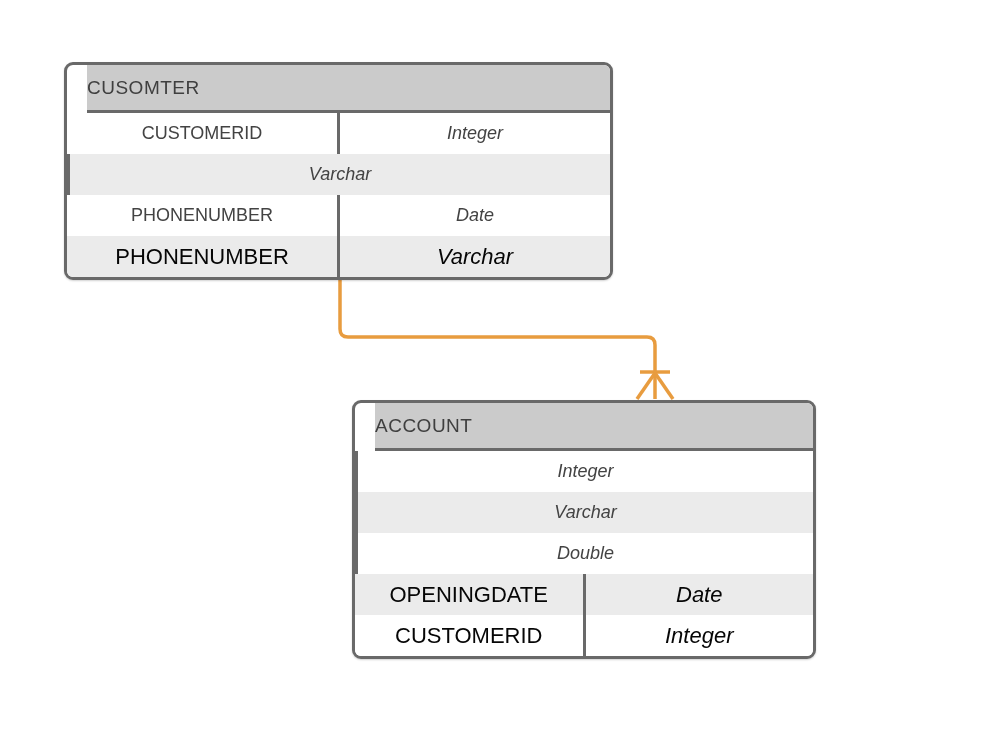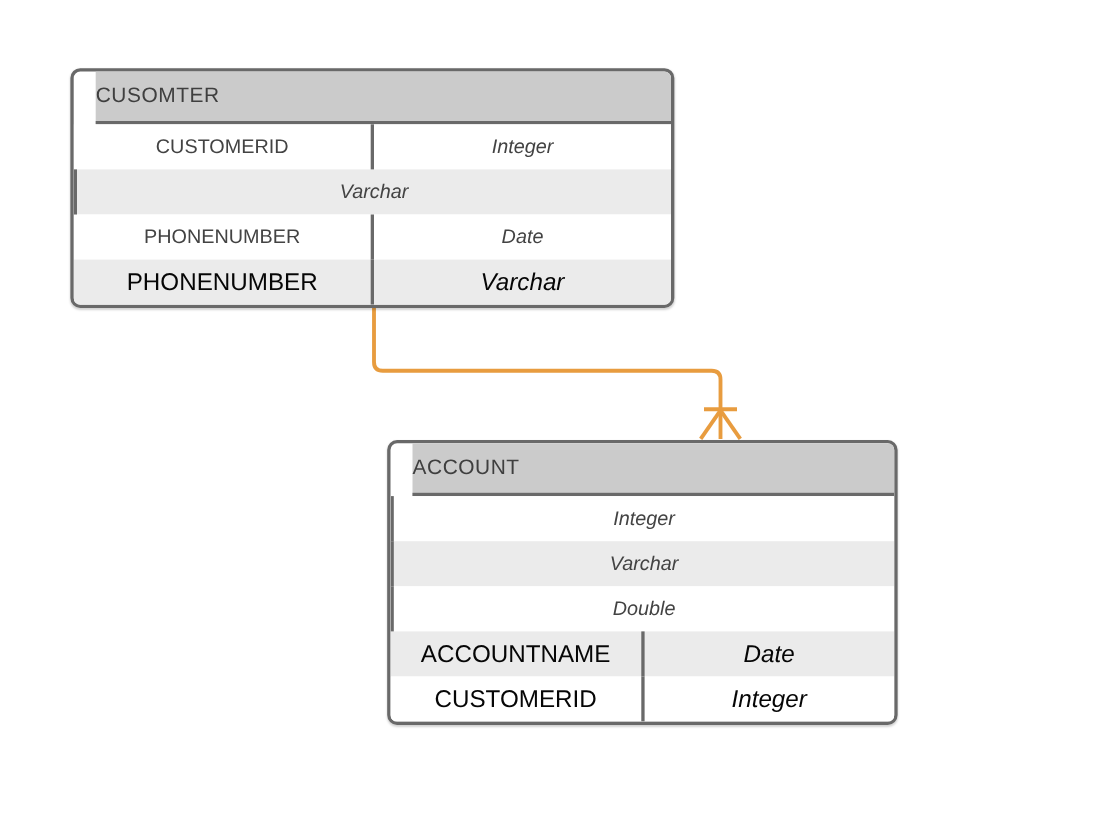--- a/index.html
+++ b/index.html
@@ -108,21 +108,21 @@
         <div class="row">
           <div class="cell cell-type">Integer</div>
         </div>
         <div class="row alt">
           <div class="cell cell-type">Varchar</div>
         </div>
         <div class="row">
           <div class="cell cell-type">Double</div>
         </div>
         <div class="row alt strong">
-          <div class="cell cell-name">ACCOUNTNAME</div>
+          <div class="cell cell-name">OPENINGDATE</div>
           <div class="cell cell-type">Date</div>
         </div>
         <div class="row strong">
           <div class="cell cell-name">CUSTOMERID</div>
           <div class="cell cell-type">Integer</div>
         </div>
       </div>
   </div>
 
 </div>

